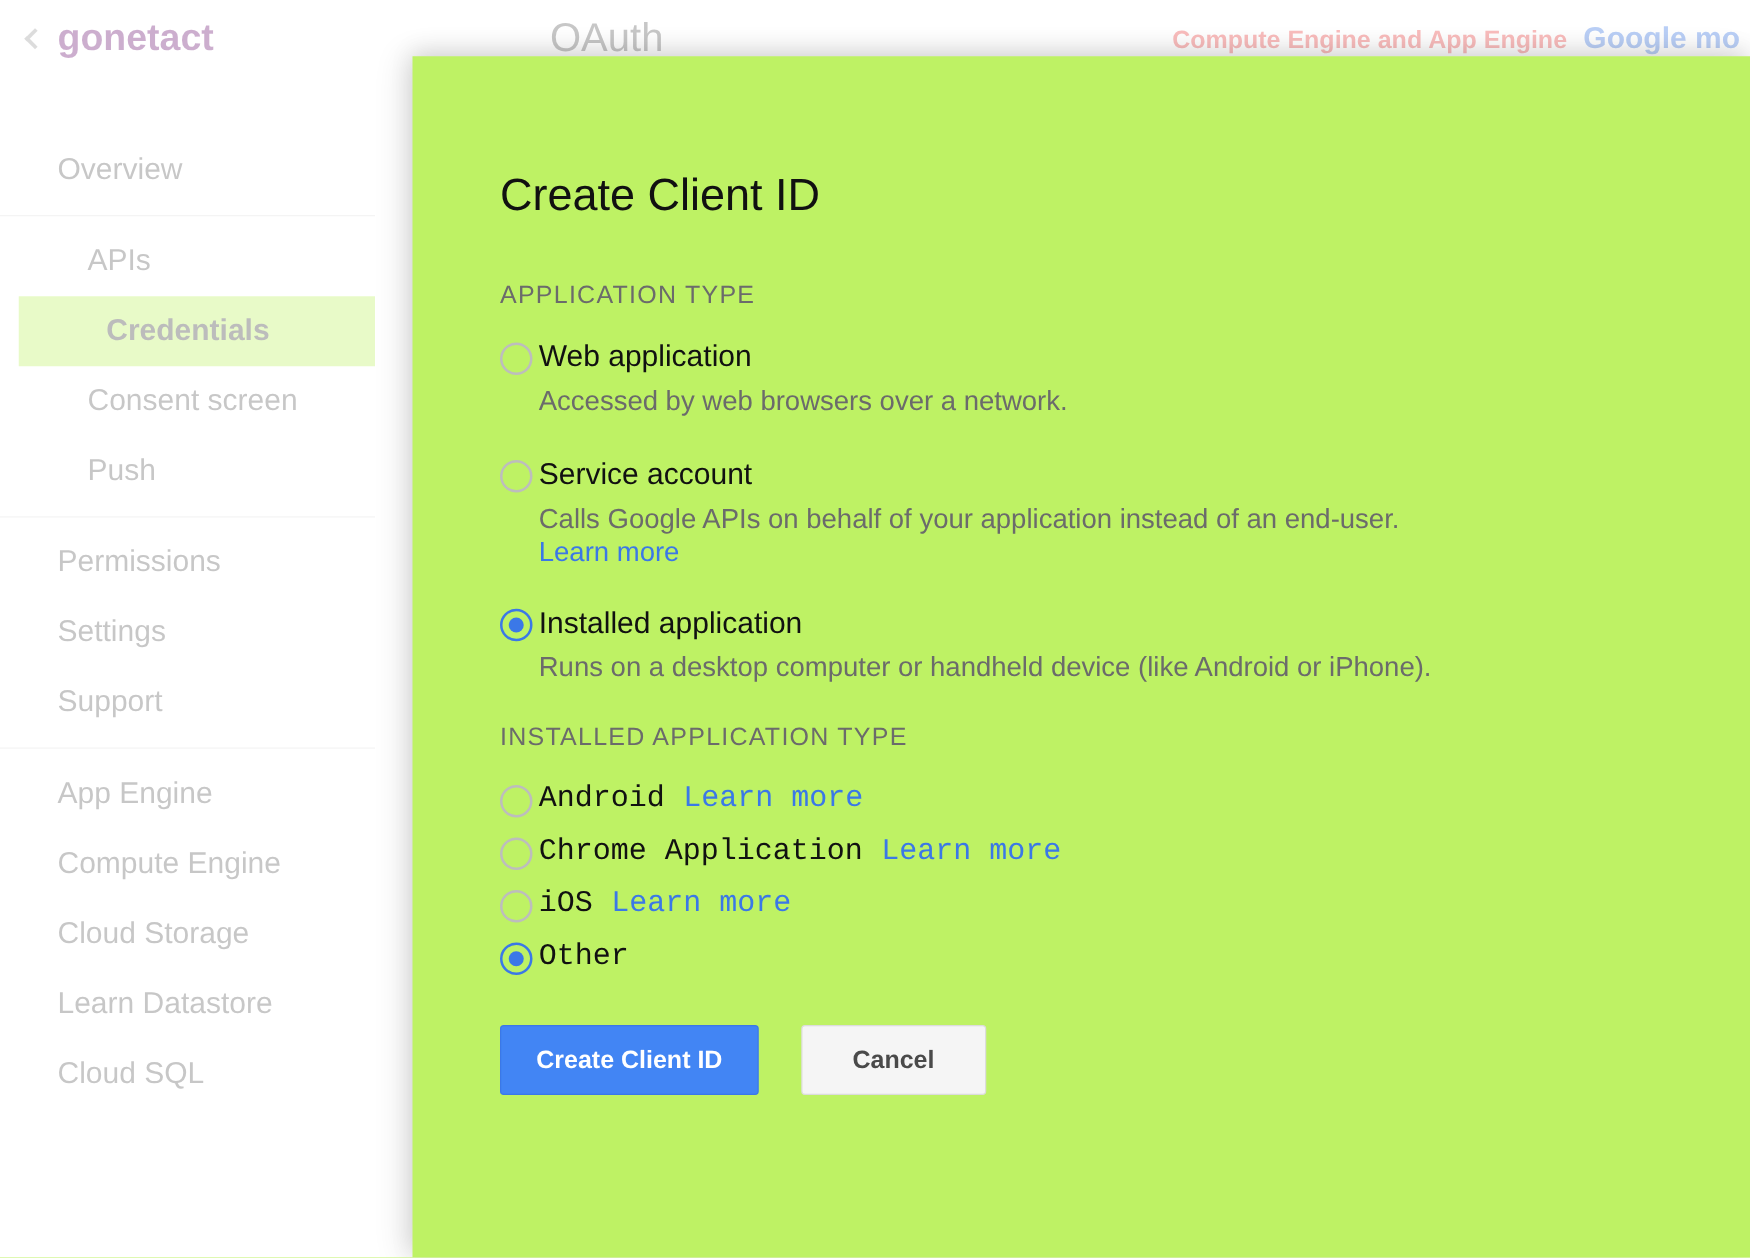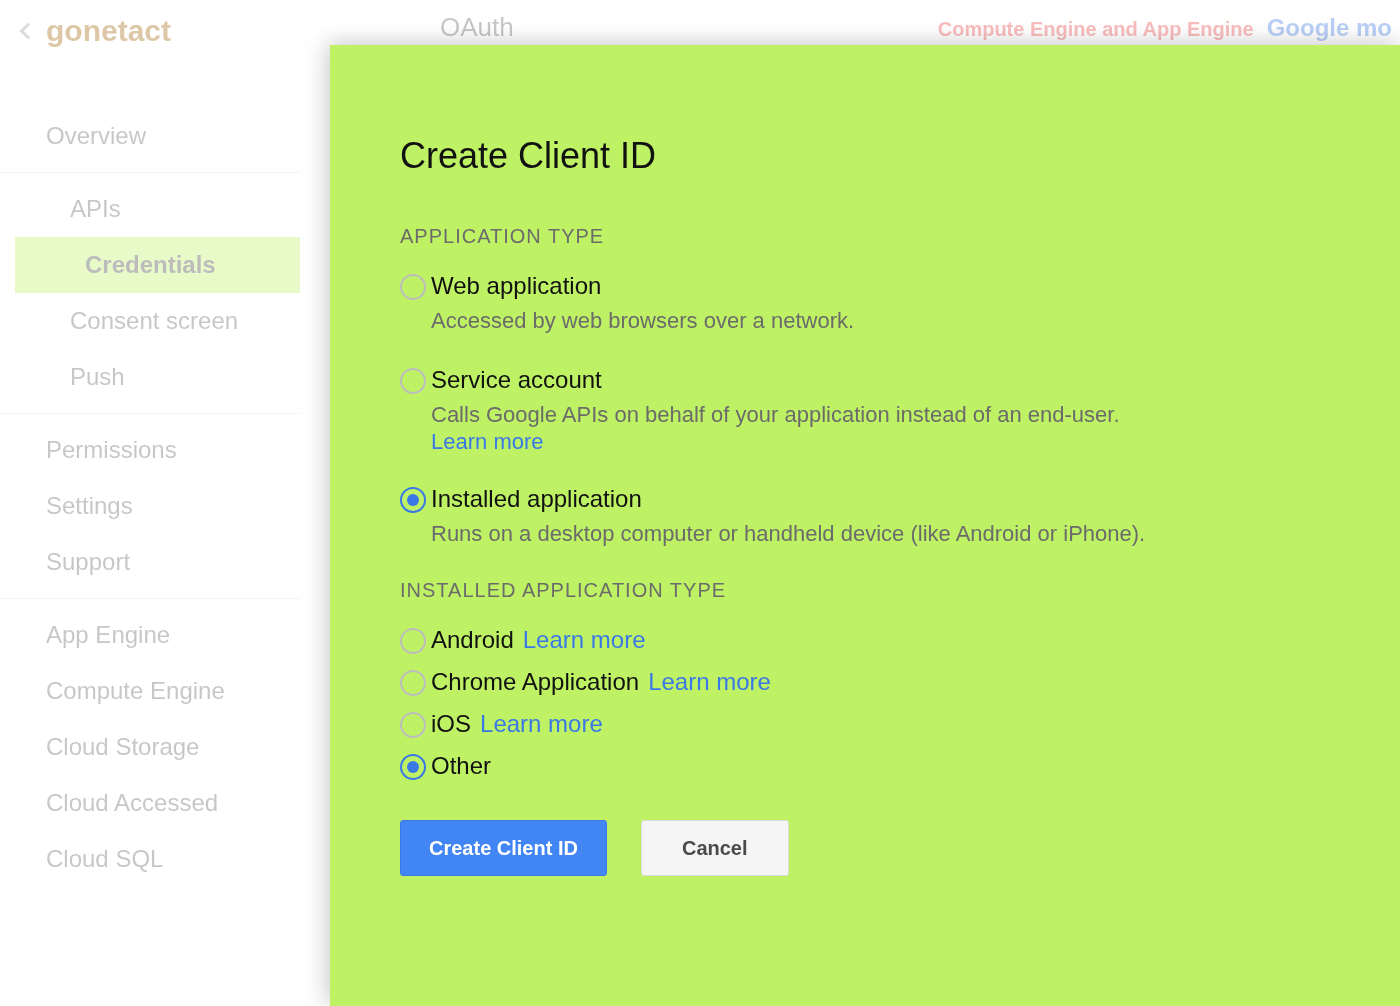--- a/index.html
+++ b/index.html
@@ -29,21 +29,21 @@
   }
   .bg-chevron {
     width: 12px; height: 12px;
     border-left: 3px solid #9e9e9e;
     border-bottom: 3px solid #9e9e9e;
     transform: rotate(45deg);
   }
   .bg-project {
     font-size: 30px;
     font-weight: 600;
-    color: #a16207;
+    color: #701a75;
   }
   .sidebar {
     width: 300px;
     padding-top: 50px;
   }
   .side-item {
     display: block;
     padding: 14px 0 14px 46px;
     font-size: 24px;
     color: #616161;
@@ -65,21 +65,21 @@
     position: absolute;
     top: 12px;
     left: 440px;
     right: 0;
     display: flex;
     justify-content: space-between;
     align-items: center;
     padding-right: 8px;
   }
   .bg-oauth {
-    font-size: 26px;
+    font-size: 32px;
     color: #616161;
   }
   .bg-compute {
     font-size: 20px;
     font-weight: 700;
     color: #ef4444;
   }
   .bg-learn-top {
     font-size: 24px;
     font-weight: 600;
@@ -152,21 +152,21 @@
     font-size: 22px;
     cursor: pointer;
   }
   .lm-inline {
     color: #3b78e7;
     font-size: 24px;
     margin-left: 4px;
     cursor: pointer;
   }
 
-  .subtypes { margin-top: 16px; }
+  .subtypes { margin-top: 16px; font-family: Liberation Mono, monospace; }
   .subtypes .opt { margin-bottom: 14px; }
 
   .btn-row {
     margin-top: 40px;
     display: flex;
     gap: 34px;
   }
   .btn {
     height: 56px;
     padding: 0 28px;
@@ -216,21 +216,21 @@
     <span class="side-item side-sub">Consent screen</span>
     <span class="side-item side-sub">Push</span>
     <div class="side-divider"></div>
     <span class="side-item top">Permissions</span>
     <span class="side-item top">Settings</span>
     <span class="side-item top">Support</span>
     <div class="side-divider"></div>
     <span class="side-item top">App Engine</span>
     <span class="side-item top">Compute Engine</span>
     <span class="side-item top">Cloud Storage</span>
-    <span class="side-item top">Cloud Accessed</span>
+    <span class="side-item top">Learn Datastore</span>
     <span class="side-item top">Cloud SQL</span>
   </div>
 </div>
 
 <div class="modal">
   <h1 class="modal-title">Create Client ID</h1>
 
   <div class="section-label">APPLICATION TYPE</div>
 
   <div class="opt">

